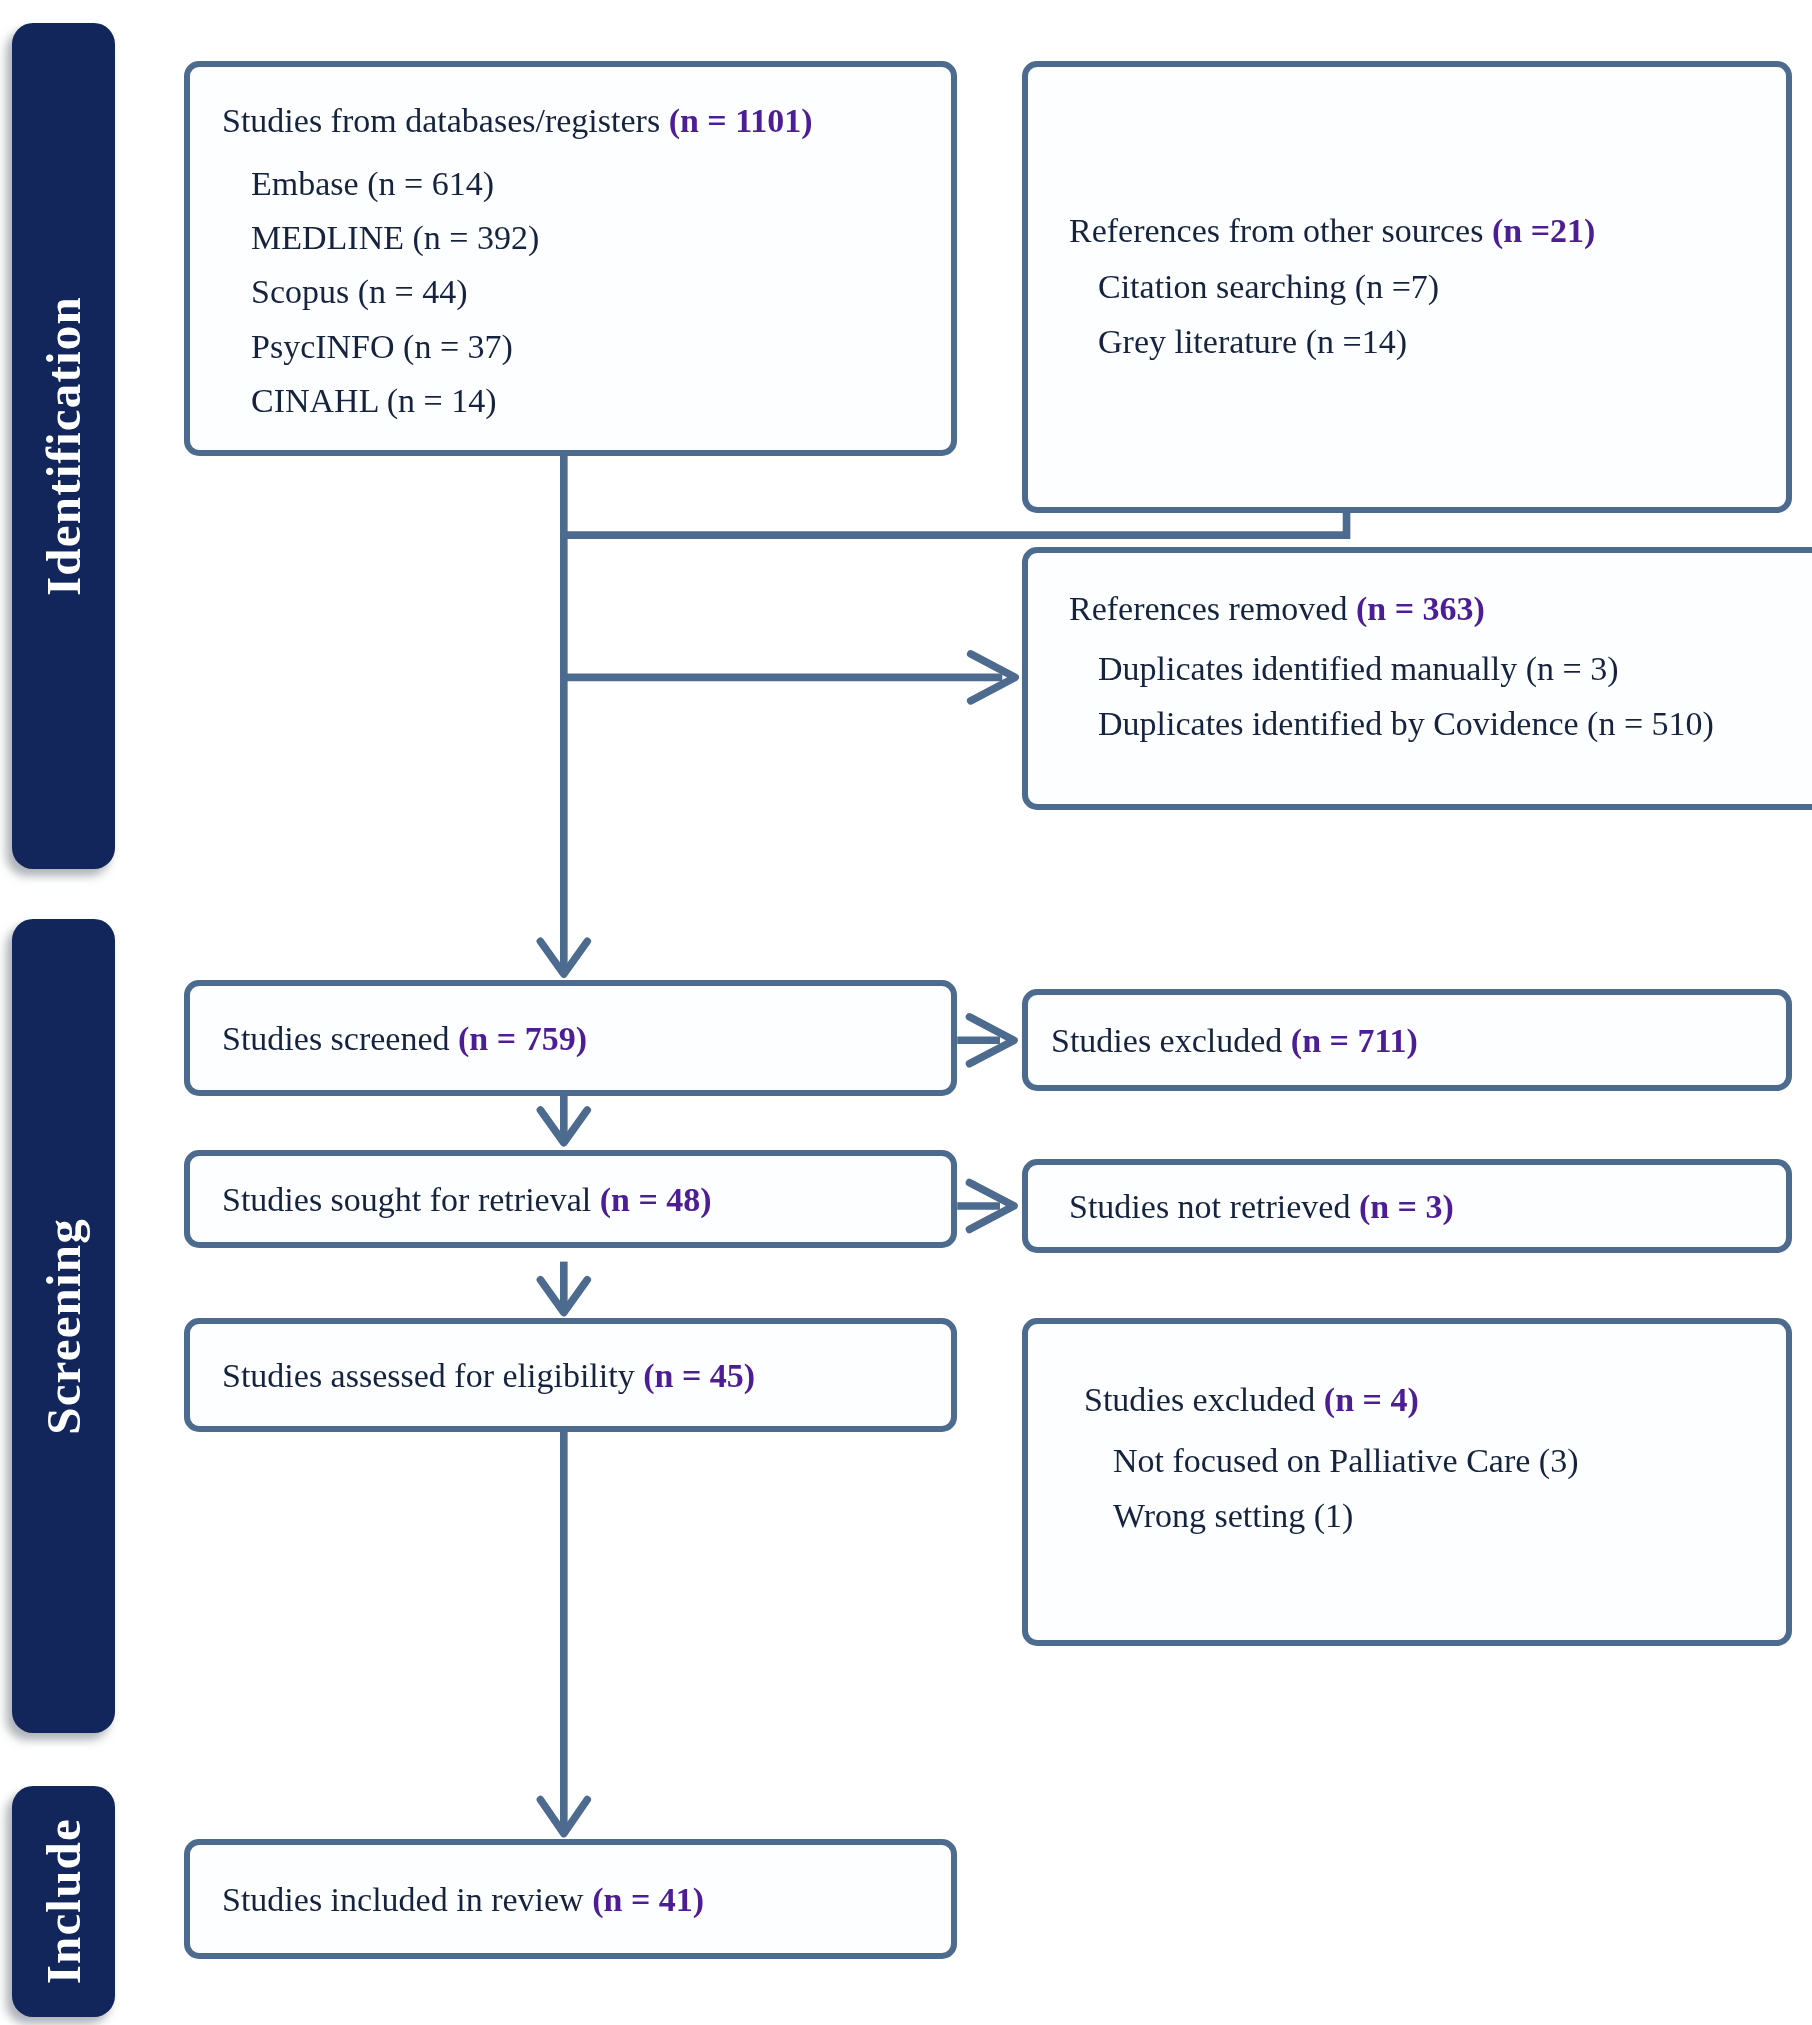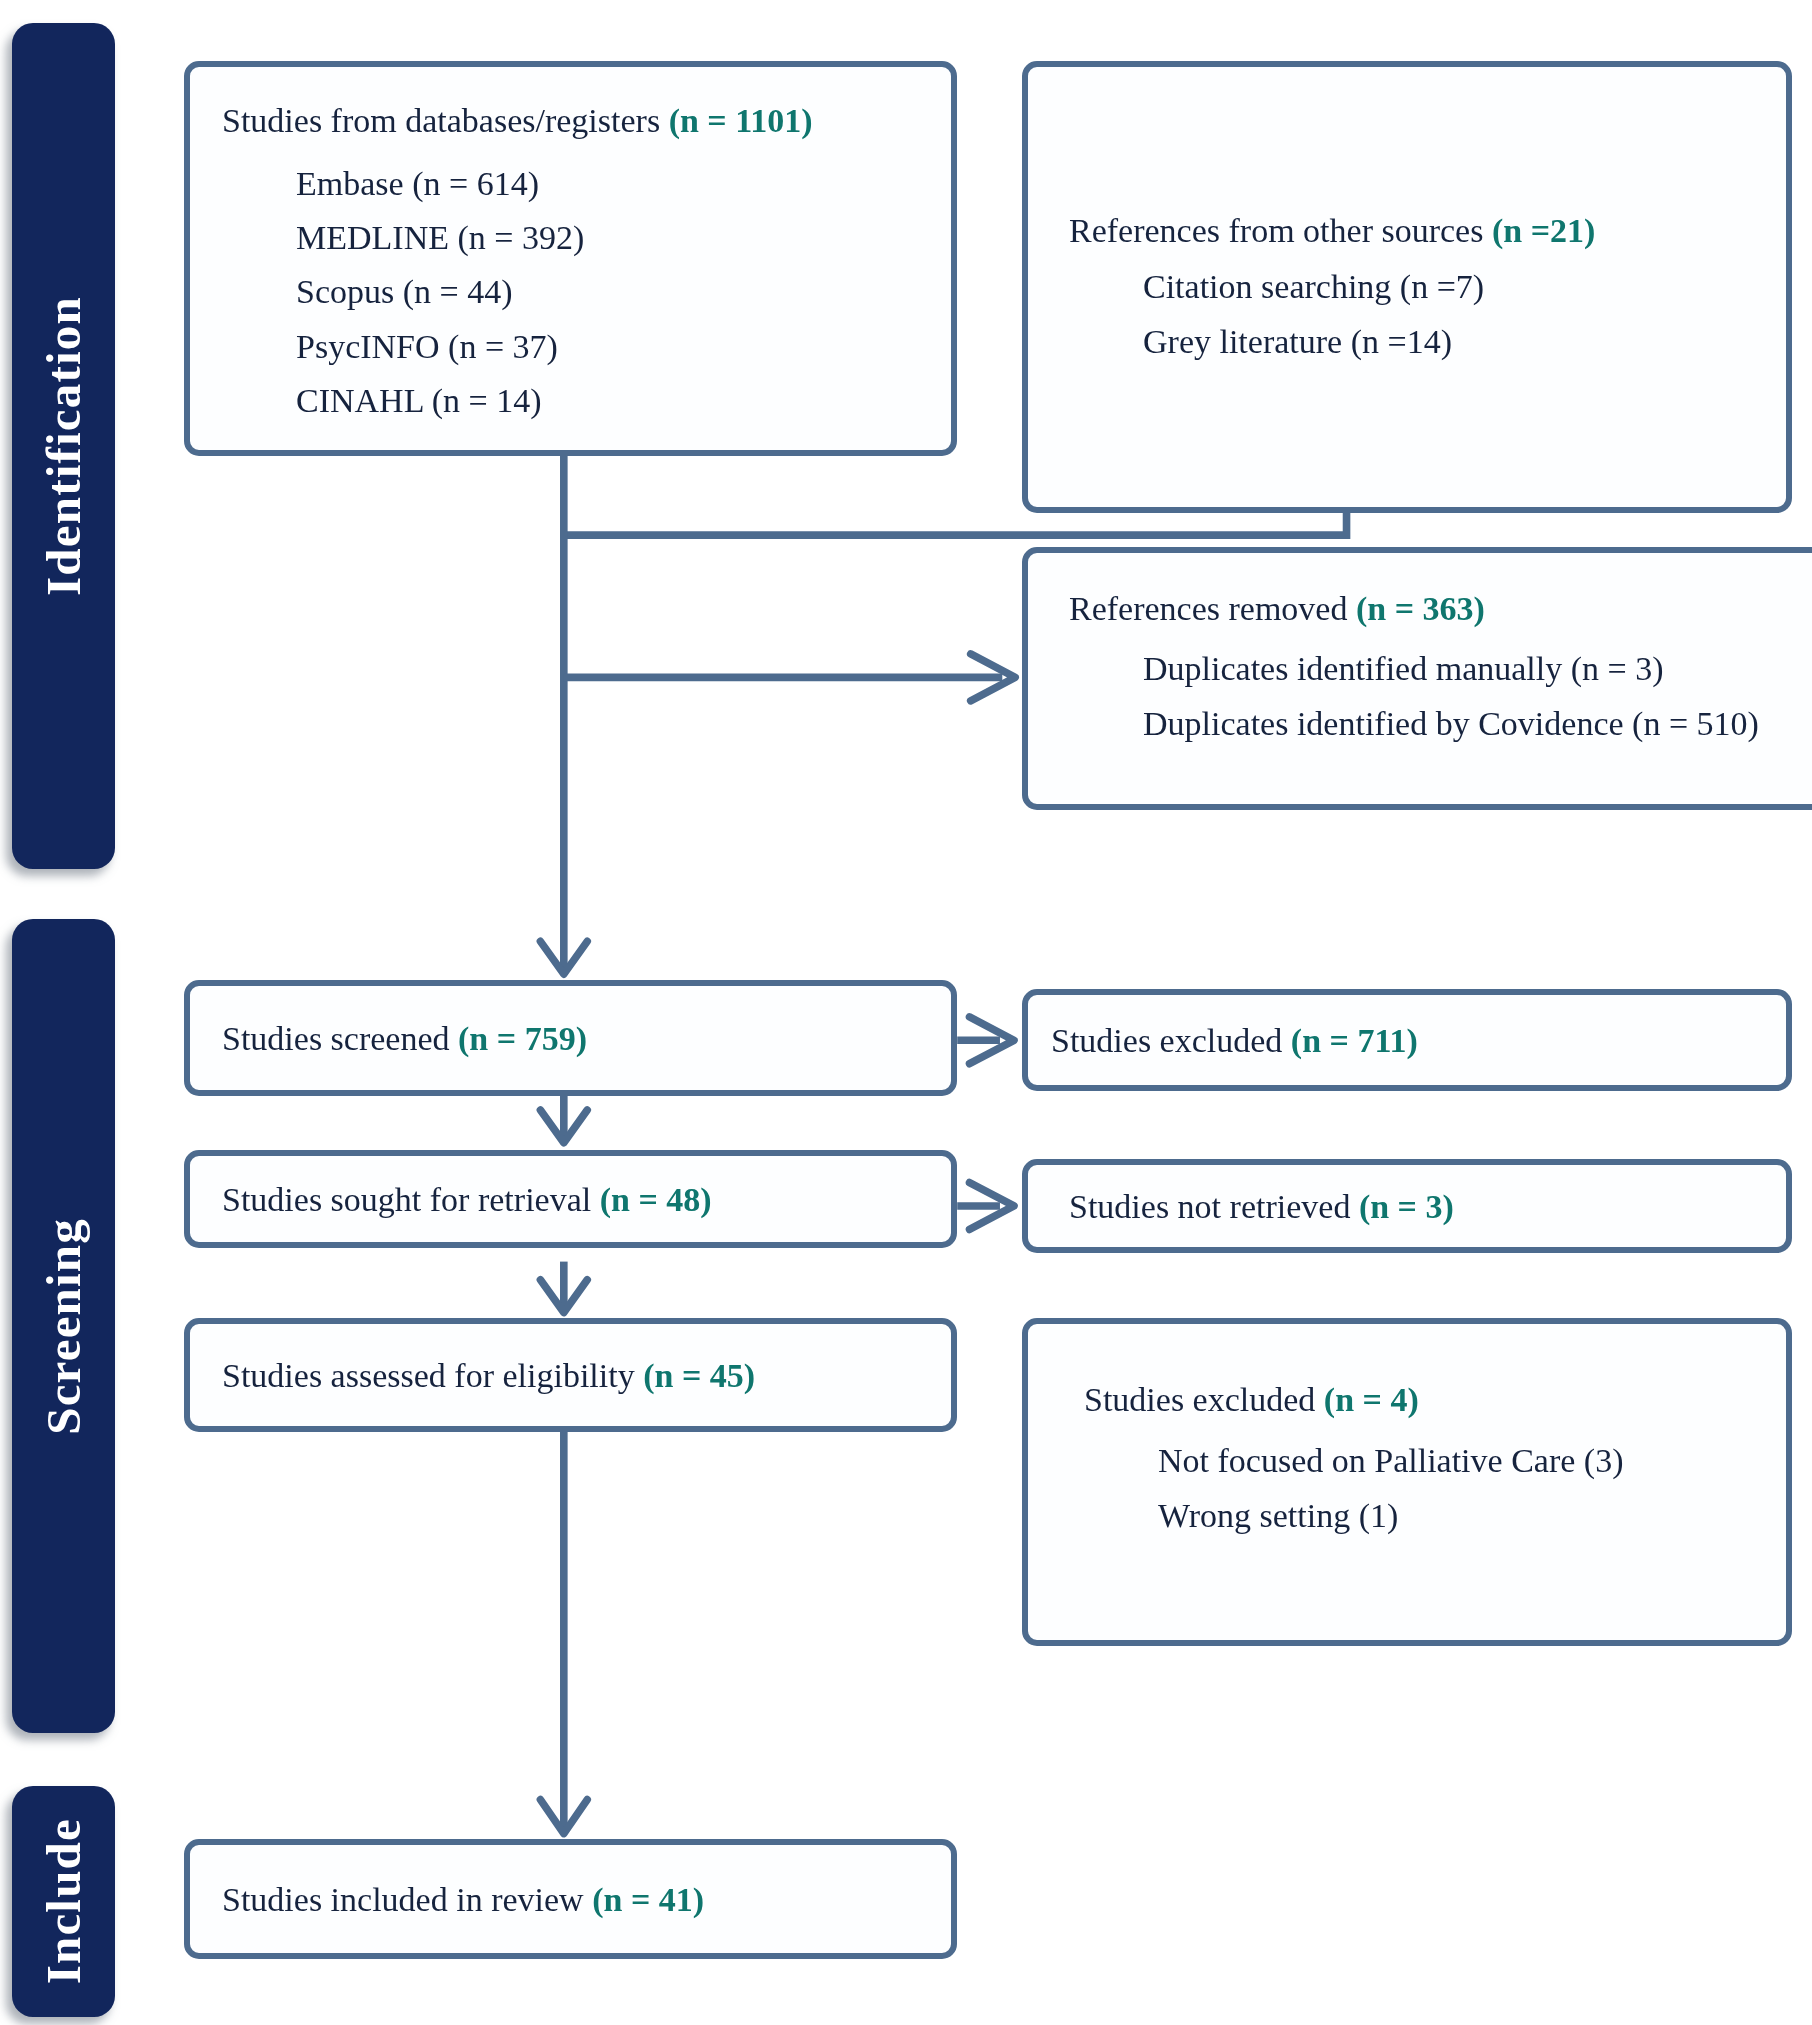--- a/index.html
+++ b/index.html
@@ -41,25 +41,25 @@
     border: 6.4px solid #4d6b8e;
     border-radius: 15px;
     color: #16233e;
     font-size: 34px;
     line-height: 1.5;
     z-index: 2;
   }
   .box .inner { padding: 28px 32px; }
   .box.v-center { display: flex; align-items: center; }
   .box.v-center .inner { padding-top: 0; padding-bottom: 0; }
-  .n-badge { font-weight: bold; color: #0f766e; }
+  .n-badge { font-weight: bold; color: #4c1d95; }
   .box-heading { margin: 0; }
   .box-heading.justified { text-align: justify; }
   .item-list { margin-top: 23.4px; }
-  .item { margin-left: 74px; line-height: 1.6; }
+  .item { margin-left: 29px; line-height: 1.6; }
   .connector-layer {
     position: absolute;
     left: 0; top: 0;
     width: 1812px;
     height: 2025px;
     z-index: 1;
   }
 </style>
 </head>
 <body>

